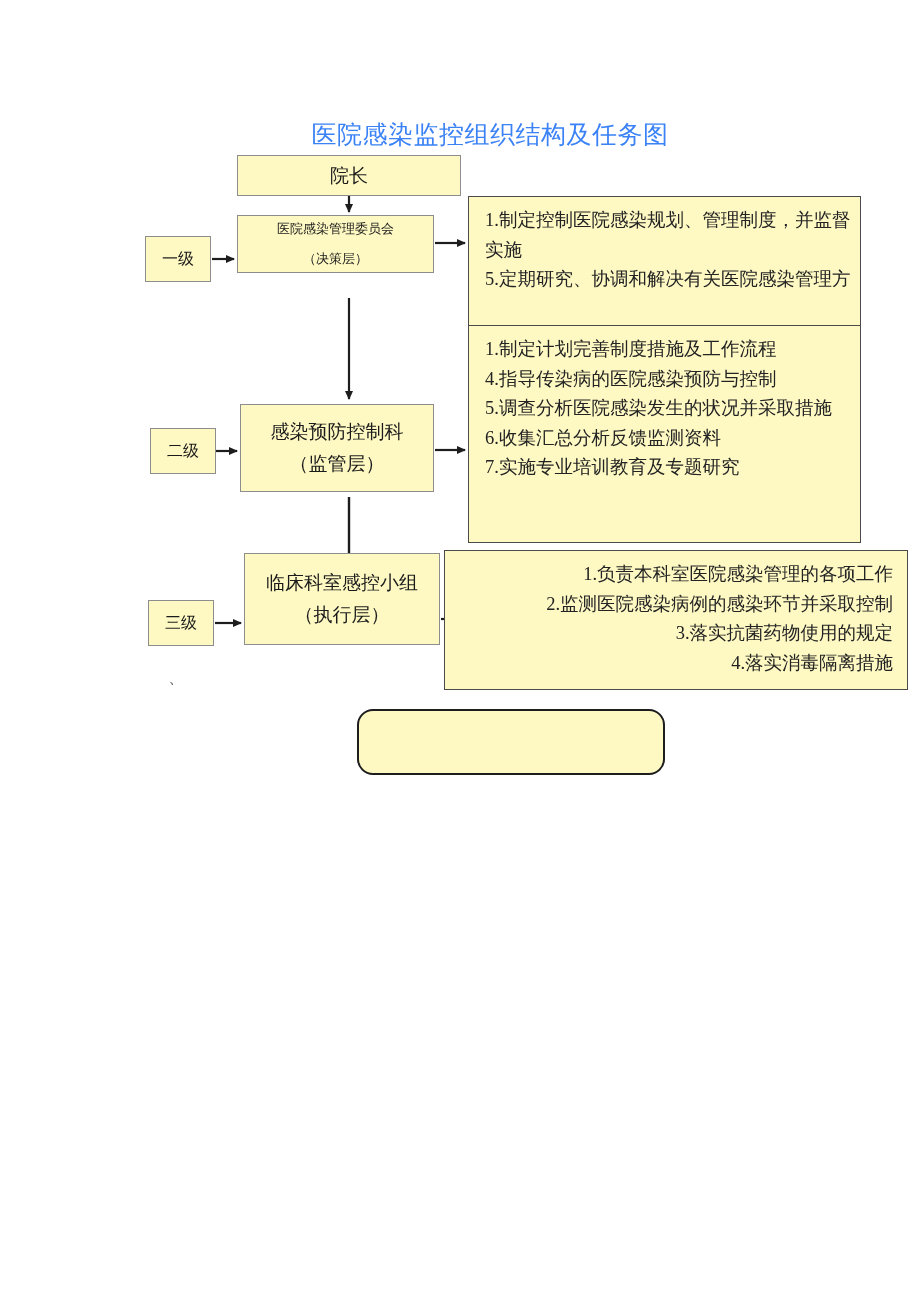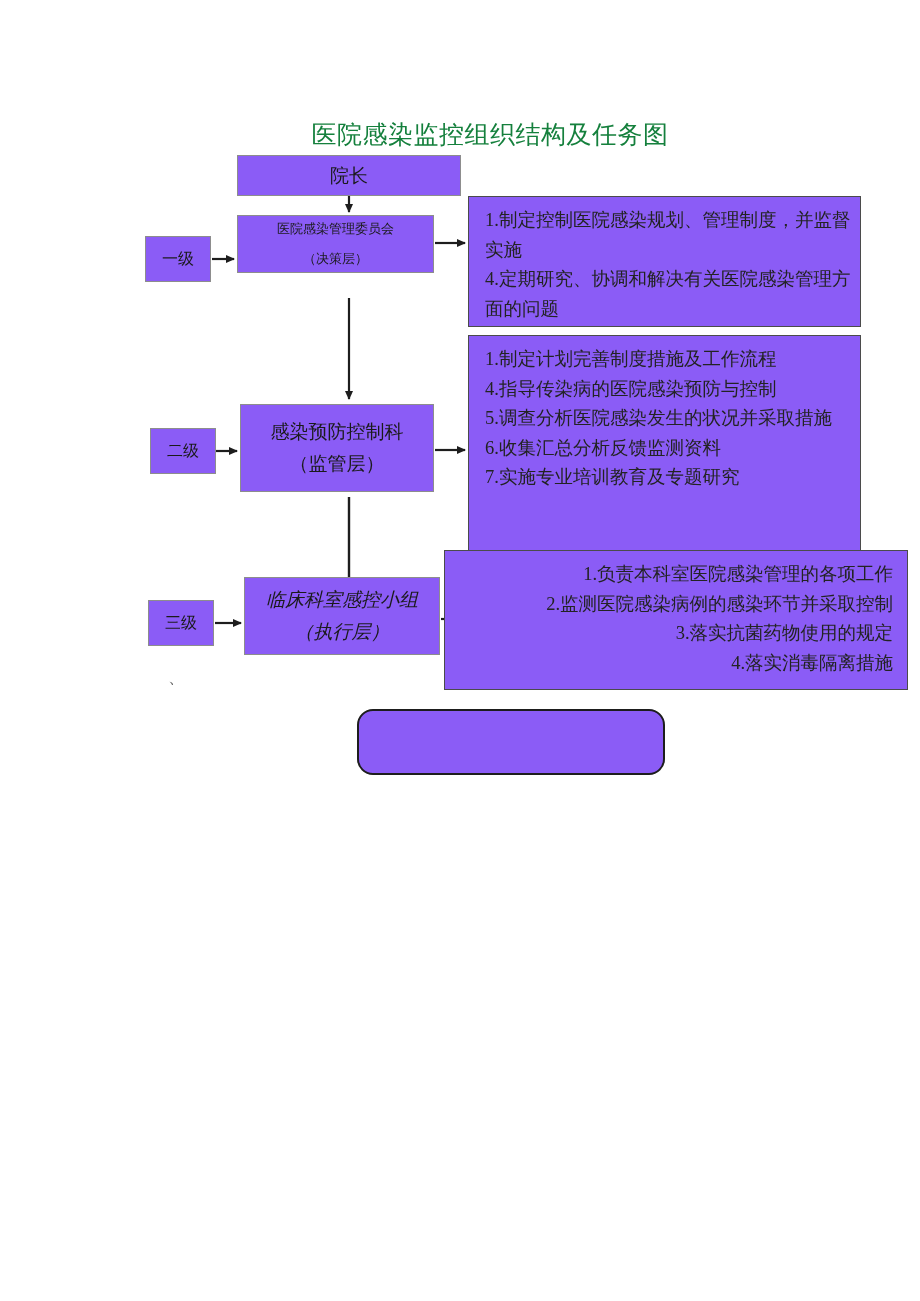--- a/index.html
+++ b/index.html
@@ -26,30 +26,30 @@
 
   
   #title {
     position: absolute;
     left: 300px;
     top: 118px;
     width: 380px;
     text-align: center;
     font-size: 25px;
     font-family: "Liberation Serif", "DejaVu Serif", serif;
-    color: #15803d;
+    color: #3b82f6;
     letter-spacing: 0.5px;
     white-space: nowrap;
   }
 
   
   .box {
     position: absolute;
     box-sizing: border-box;
-    background: #8b5cf6;
+    background: #fef9c3;
   }
   .thin-gray {
     border: 1.4px solid #8d8d8d;
   }
   .thin-dark {
     border: 1.4px solid #4b4b4b;
   }
   .rounded-thick {
     border: 2.6px solid #1d1d1d;
     border-radius: 16px;
@@ -74,24 +74,23 @@
     left: 237px; top: 215px; width: 197px; height: 58px;
     font-size: 13px;
     line-height: 30px;
   }
   #box-dept {
     left: 240px; top: 404px; width: 194px; height: 88px;
     font-size: 19px;
     line-height: 32px;
   }
   #box-clinical {
-    left: 244px; top: 577px; width: 196px; height: 78px;
+    left: 244px; top: 553px; width: 196px; height: 92px;
     font-size: 19px;
     line-height: 32px;
-    font-style: italic;
   }
 
   
   .level-tag {
     font-size: 16px;
     width: 66px;
     height: 46px;
   }
   #level-1 { left: 145px; top: 236px; }
   #level-2 { left: 150px; top: 428px; }
@@ -101,21 +100,21 @@
   .task-box {
     box-sizing: border-box;
     padding: 9px 14px 9px 16px;
     font-size: 18.5px;
     line-height: 29.5px;
     color: #232323;
   }
   .task-box .line { white-space: nowrap; }
 
   #task-1 { left: 468px; top: 196px; width: 393px; height: 131px; }
-  #task-2 { left: 468px; top: 335px; width: 393px; height: 218px; }
+  #task-2 { left: 468px; top: 325px; width: 393px; height: 218px; }
   #task-3 { left: 444px; top: 550px; width: 464px; height: 140px; text-align: right; }
 
   
   #bottom-box {
     left: 357px; top: 709px; width: 308px; height: 66px;
   }
 
   
   #tick-mark {
     position: absolute;
@@ -177,22 +176,21 @@
 <div class="box thin-gray center-text level-tag" id="level-2">
   <div>二级</div>
 </div>
 <div class="box thin-gray center-text level-tag" id="level-3">
   <div>三级</div>
 </div>
 
 <div class="box thin-dark task-box" id="task-1">
   <div class="line">1.制定控制医院感染规划、管理制度，并监督</div>
   <div class="line">实施</div>
-  <div class="line">4.定期研究、协调和解决有关医院感染管理方</div>
-  <div class="line">面的问题</div>
+  <div class="line">5.定期研究、协调和解决有关医院感染管理方</div>
 </div>
 
 <div class="box thin-dark task-box" id="task-2">
   <div class="line">1.制定计划完善制度措施及工作流程</div>
   <div class="line">4.指导传染病的医院感染预防与控制</div>
   <div class="line">5.调查分析医院感染发生的状况并采取措施</div>
   <div class="line">6.收集汇总分析反馈监测资料</div>
   <div class="line">7.实施专业培训教育及专题研究</div>
 </div>
 

